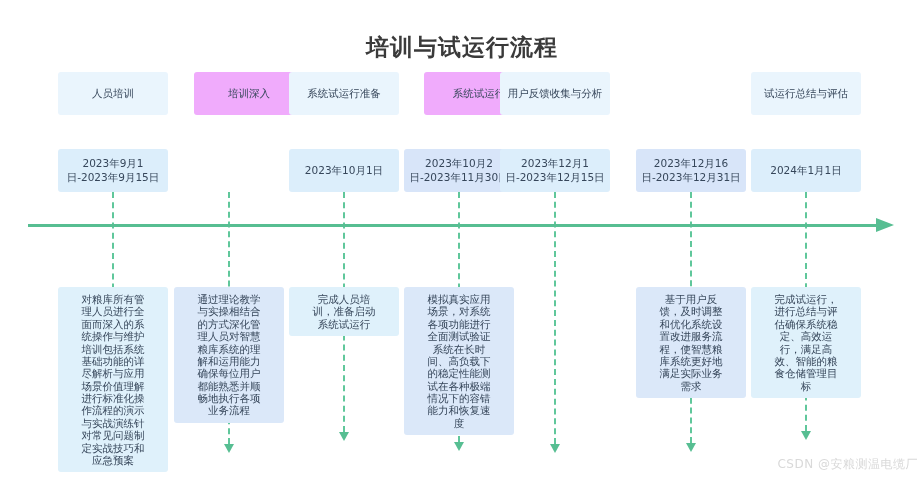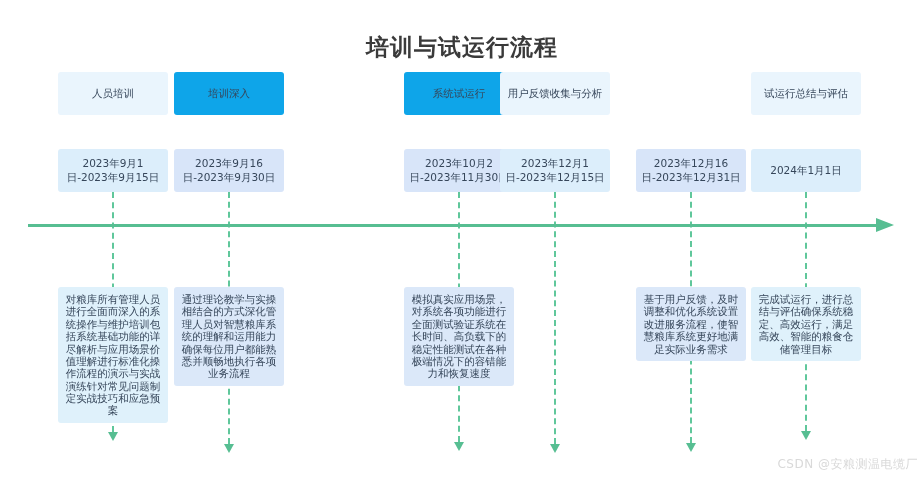--- a/index.html
+++ b/index.html
@@ -31,25 +31,25 @@
   .col0{left:58px}.col1{left:174px}.col2{left:289px}
   .col3{left:404px}.col4{left:500px}.col5{left:636px}.col6{left:751px}
 
   .stage-header,.date-box,.desc-box{
     position:absolute;left:0;width:110px;box-sizing:border-box;
     border-radius:3px;display:flex;align-items:center;justify-content:center;
     text-align:center;color:#36465a;z-index:2;
   }
   .stage-header{top:72px;min-height:43px;font-size:10.5px;padding:8px 3px;}
   .date-box{top:149px;min-height:43px;font-size:10.5px;line-height:1.3;padding:4px 5px;}
-  .desc-box{top:287px;font-size:10.5px;line-height:1.18;padding:6px 4px;}
+  .desc-box{top:287px;font-size:10.5px;line-height:1.18;padding:6px 20px;}
 
   
   .col0 .stage-header,.col2 .stage-header,.col4 .stage-header,.col6 .stage-header{background:#eaf5fd;}
-  .col1 .stage-header,.col3 .stage-header,.col5 .stage-header{background:#0ea5e9;}
+  .col1 .stage-header,.col3 .stage-header,.col5 .stage-header{background:#f0abfc;margin-left:20px;}
   .col0 .date-box,.col2 .date-box,.col4 .date-box,.col6 .date-box{background:#dceefb;}
   .col1 .date-box,.col3 .date-box,.col5 .date-box{background:#d8e5f9;}
   .col0 .desc-box,.col2 .desc-box,.col4 .desc-box,.col6 .desc-box{background:#dff1fb;}
   .col1 .desc-box,.col3 .desc-box,.col5 .desc-box{background:#dbe8f9;}
 
   
   .connector{
     position:absolute;left:54px;top:192px;width:0;
     border-left:2px dashed #60c79b;z-index:1;
   }
@@ -94,28 +94,38 @@
         <span>对粮库所有管理人员进行全面而深入的系统操作与维护培训包括系统基础功能的详尽解析与应用场景价值理解进行标准化操作流程的演示与实战演练针对常见问题制定实战技巧和应急预案</span>
       </div>
   </div>
 
   <div class="column col1">
     <div class="connector"></div>
     <div class="arrow-down"></div>
     <div class="stage-header">
         <span>培训深入</span>
       </div>
-    <div class="date-box">
-        <span>2023年9月16日-2023年9月30日</span>
-      </div>
     <div class="desc-box">
         <span>通过理论教学与实操相结合的方式深化管理人员对智慧粮库系统的理解和运用能力确保每位用户都能熟悉并顺畅地执行各项业务流程</span>
       </div>
   </div>
 
+  <div class="column col2">
+    <div class="connector"></div>
+    <div class="arrow-down"></div>
+    <div class="stage-header">
+        <span>系统试运行准备</span>
+      </div>
+    <div class="date-box">
+        <span>2023年10月1日</span>
+      </div>
+    <div class="desc-box">
+        <span>完成人员培训，准备启动系统试运行</span>
+      </div>
+  </div>
 
   <div class="column col3">
     <div class="connector"></div>
     <div class="arrow-down"></div>
     <div class="stage-header">
         <span>系统试运行</span>
       </div>
     <div class="date-box">
         <span>2023年10月2日-2023年11月30日</span>
       </div>

